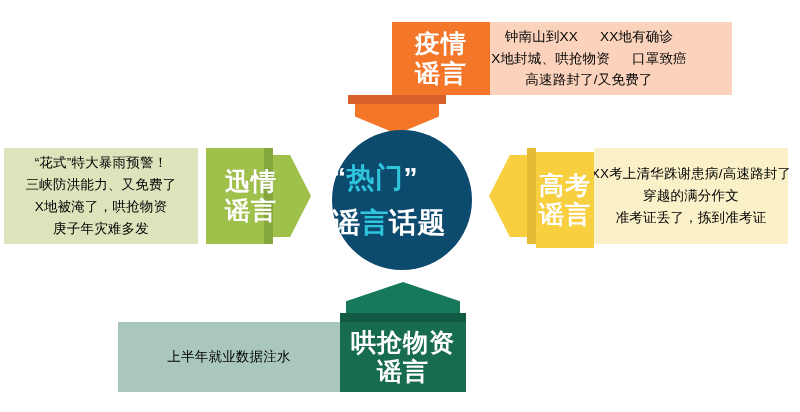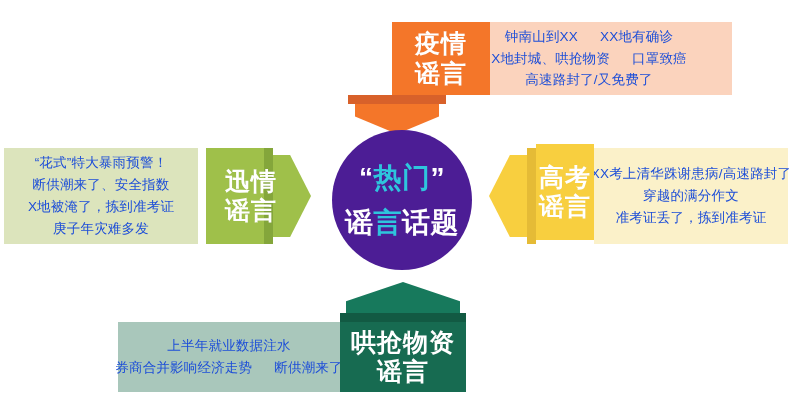--- a/index.html
+++ b/index.html
@@ -20,21 +20,21 @@
   }
 
   
   .text-panel {
     position: absolute;
     box-sizing: border-box;
     display: flex;
     flex-direction: column;
     align-items: center;
     justify-content: center;
-    color: #1d4ed8;
+    color: #000000;
     font-size: 13.5px;
     line-height: 1.62;
     letter-spacing: 0.2px;
     white-space: nowrap;
   }
   .text-panel .line { display: block; }
   .gap { display: inline-block; width: 22px; }
 
   
   .label-block {
@@ -106,21 +106,21 @@
     clip-path: polygon(0 0, 45% 0, 100% 50%, 45% 100%, 0 100%);
     z-index: 5;
   }
 
   
   #panel-right {
     left: 594px; top: 148px; width: 194px; height: 96px;
     background: #fbf1c9;
   }
   #label-right {
-    left: 536px; top: 144px; width: 58px; height: 96px;
+    left: 536px; top: 152px; width: 58px; height: 96px;
     background: #f8cf3f;
   }
   
   #right-arrow-band {
     position: absolute;
     left: 527px; top: 148px; width: 9px; height: 96px;
     background: #e5bb36;
     z-index: 5;
   }
   
@@ -156,24 +156,24 @@
     clip-path: polygon(50% 0, 100% 62%, 100% 100%, 0 100%, 0 62%);
     z-index: 5;
   }
 
   
   #center-circle {
     position: absolute;
     left: 332px; top: 130px;
     width: 140px; height: 140px;
     border-radius: 50%;
-    background: #4c1d95;
+    background: #0c4a6e;
     display: flex;
     flex-direction: column;
-    align-items: center;
+    align-items: flex-start;
     justify-content: center;
     z-index: 10;
   }
   #center-circle .c-row {
     display: block;
     white-space: nowrap;
     font-weight: bold;
     letter-spacing: 0.5px;
   }
   #center-circle .c-row-1 {
@@ -202,22 +202,22 @@
   </div>
   <div id="top-arrow-band"></div>
   <div id="top-arrow"></div>
   <div class="label-block" id="label-top">
     <span class="lrow">疫情</span>
     <span class="lrow">谣言</span>
   </div>
 
   <div class="text-panel" id="panel-left">
     <span class="line">“花式”特大暴雨预警！</span>
-    <span class="line">断供潮来了、安全指数</span>
-    <span class="line">X地被淹了，拣到准考证</span>
+    <span class="line">三峡防洪能力、又免费了</span>
+    <span class="line">X地被淹了，哄抢物资</span>
     <span class="line">庚子年灾难多发</span>
   </div>
   <div id="left-arrow-band"></div>
   <div id="left-arrow"></div>
   <div class="label-block" id="label-left">
     <span class="lrow">迅情</span>
     <span class="lrow">谣言</span>
   </div>
 
   <div class="text-panel" id="panel-right">
@@ -227,21 +227,20 @@
   </div>
   <div id="right-arrow-band"></div>
   <div id="right-arrow"></div>
   <div class="label-block" id="label-right">
     <span class="lrow">高考</span>
     <span class="lrow">谣言</span>
   </div>
 
   <div class="text-panel" id="panel-bottom">
     <span class="line">上半年就业数据注水</span>
-    <span class="line"><span>券商合并影响经济走势</span><span class="gap"></span><span>断供潮来了</span></span>
   </div>
   <div id="bottom-arrow"></div>
   <div id="bottom-arrow-band"></div>
   <div class="label-block" id="label-bottom">
     <span class="lrow">哄抢物资</span>
     <span class="lrow">谣言</span>
   </div>
 
   <div id="center-circle">
     <span class="c-row c-row-1"><span class="quote">“</span><span>热门</span><span class="quote">”</span></span>

